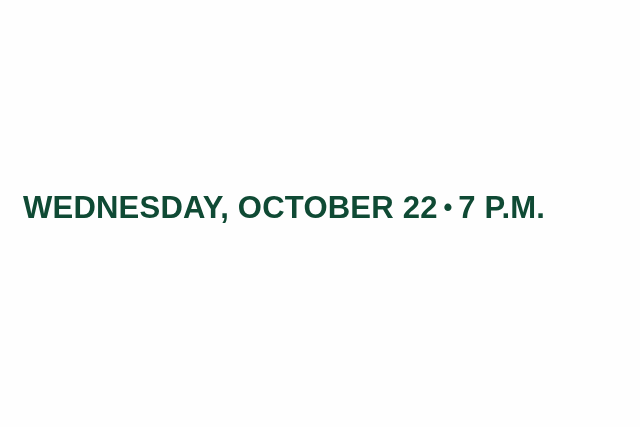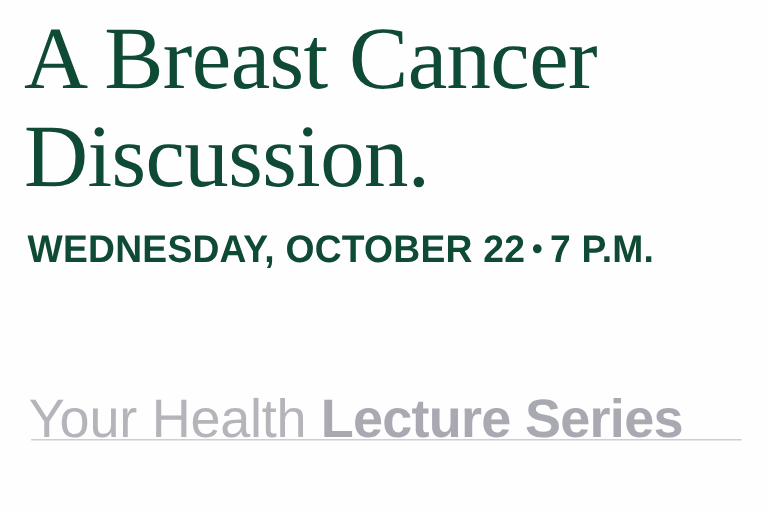--- a/index.html
+++ b/index.html
@@ -91,27 +91,19 @@
     width: 592px;
     height: 1px;
     background: #c2c2c9;
   }
 </style>
 </head>
 <body>
 
 <div id="poster">
 
-  <div class="headline">A Breast Cancer
-Discussion.</div>
 
   <div class="dateline">
     <span>WEDNESDAY, OCTOBER 22</span><span class="sep">•</span><span>7 P.M.</span>
   </div>
 
-  <div class="series-lockup">
-    <div class="series-line">
-      <span class="series-light">Your Health</span><span class="series-bold"> Lecture Series</span>
-    </div>
-    <div class="series-rule"></div>
-  </div>
 
 </div>
 
 </body></html>

